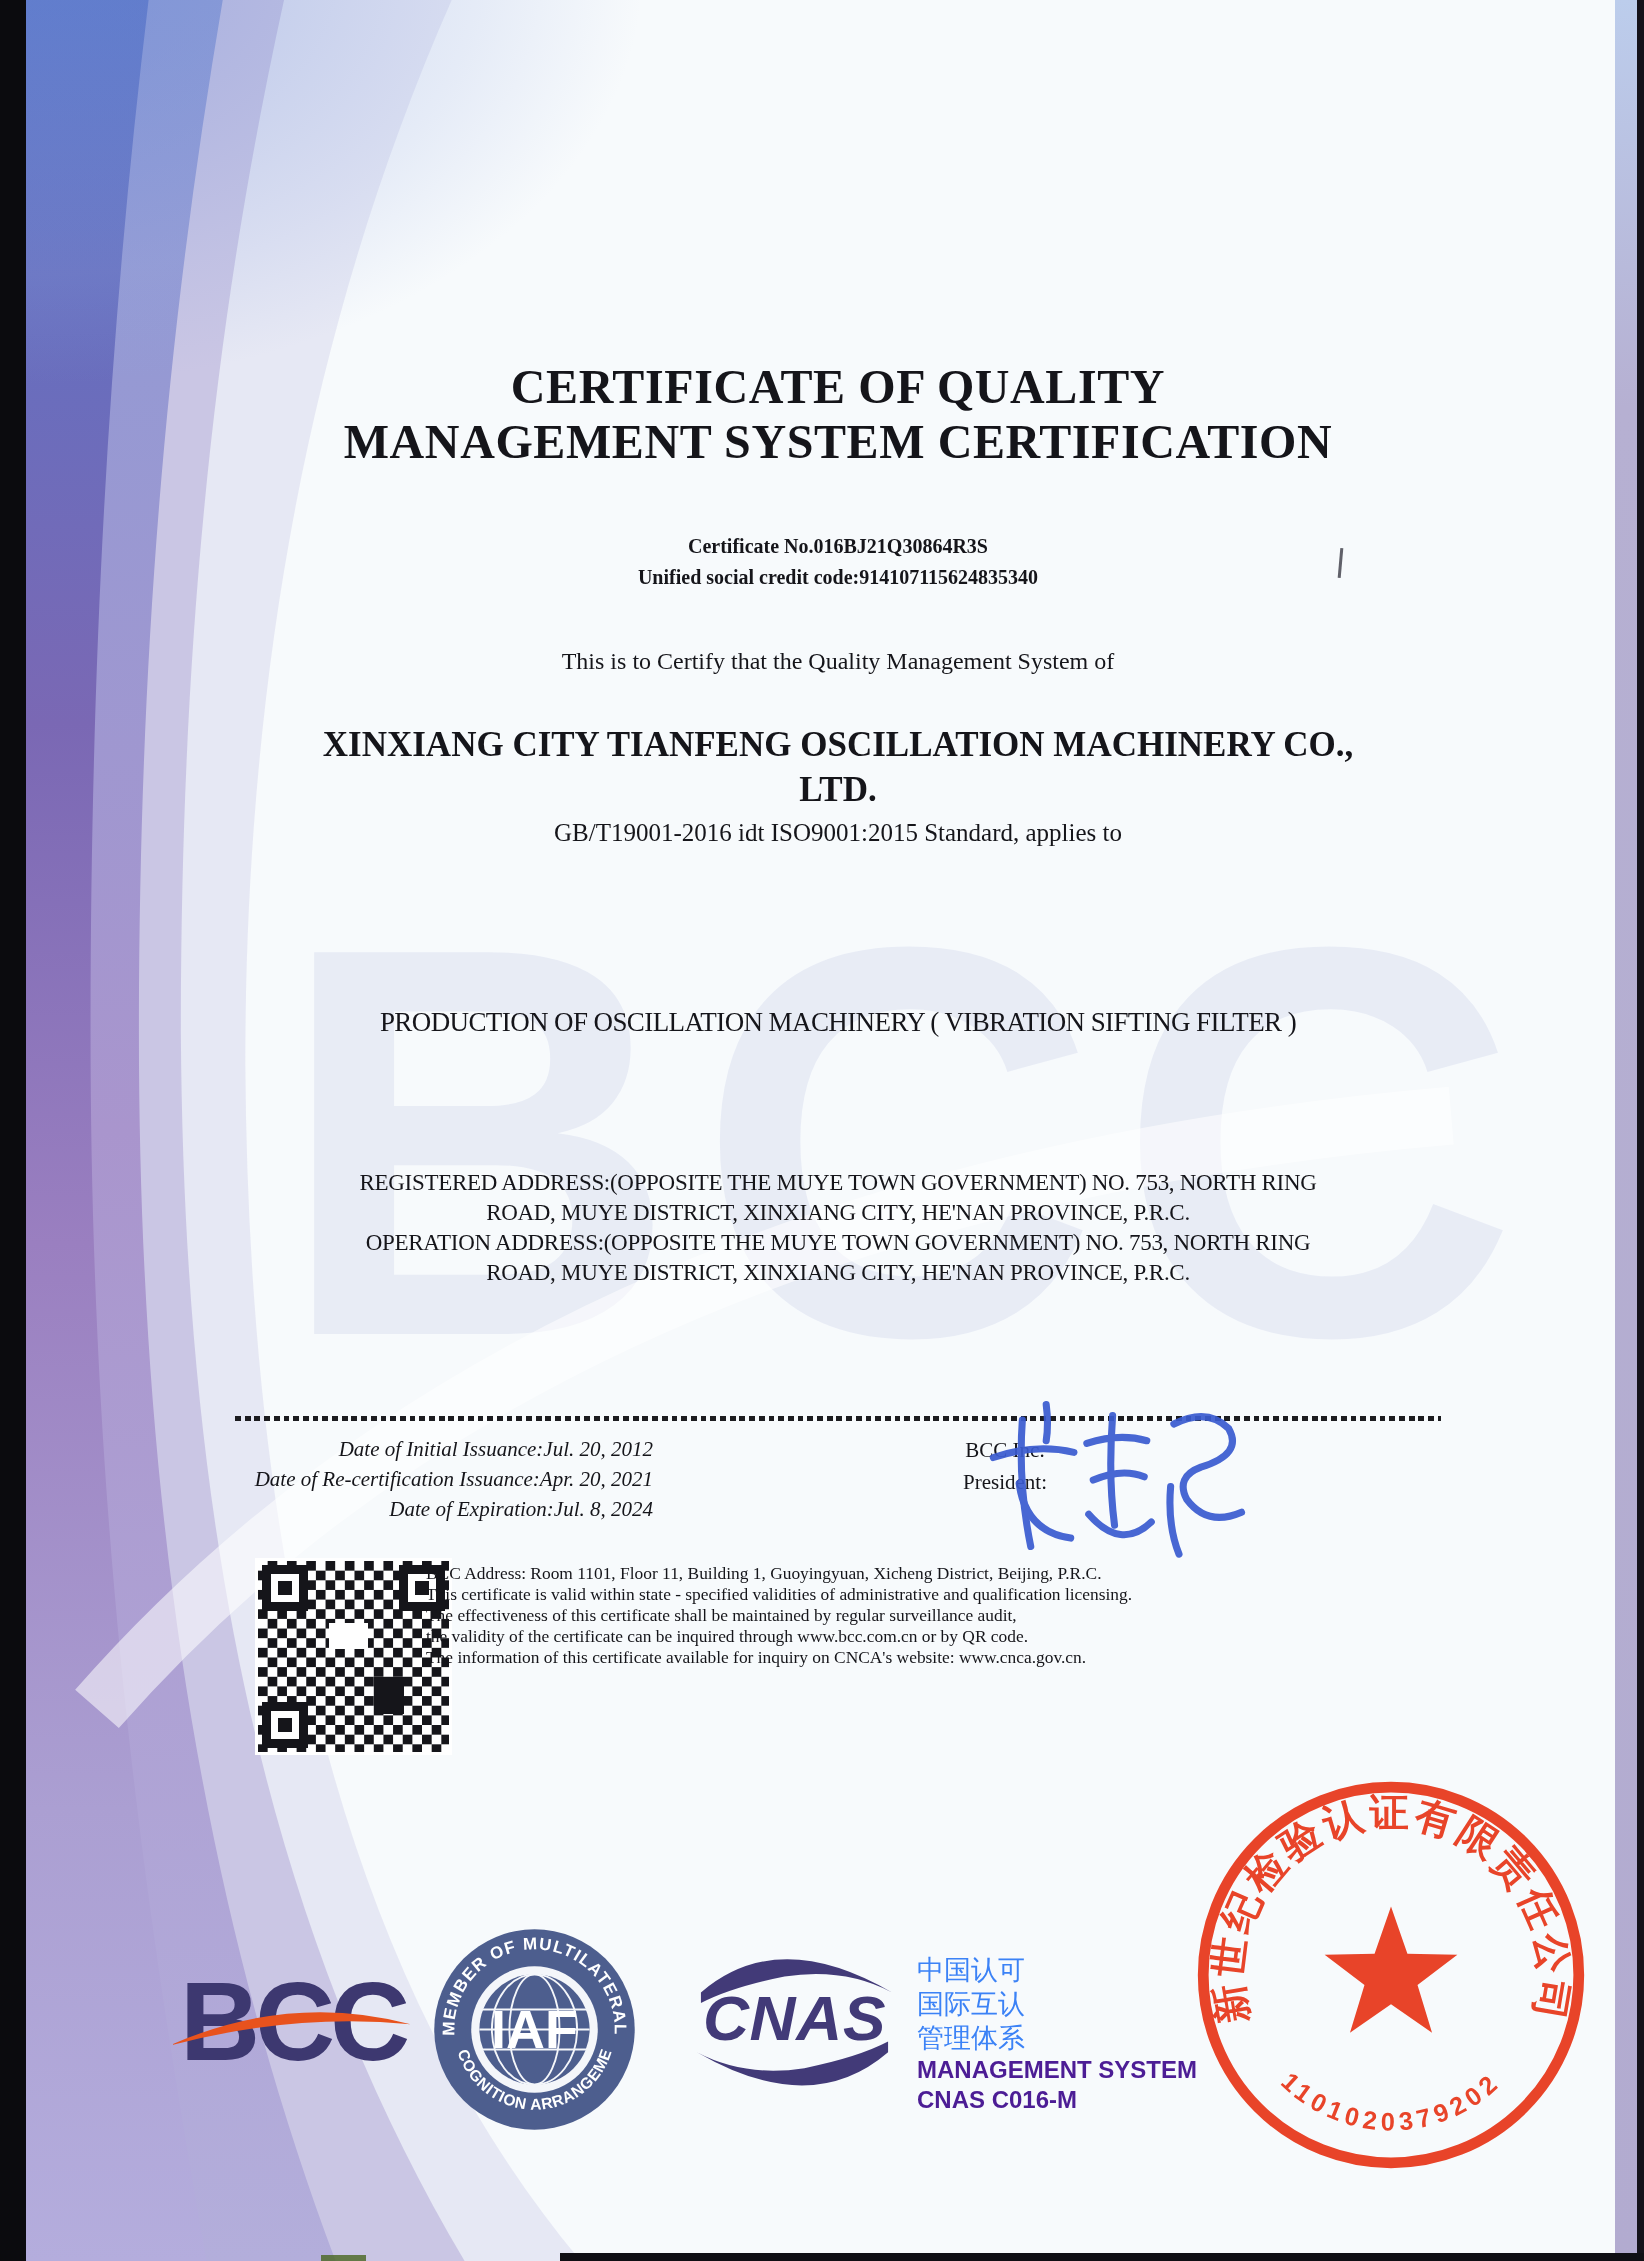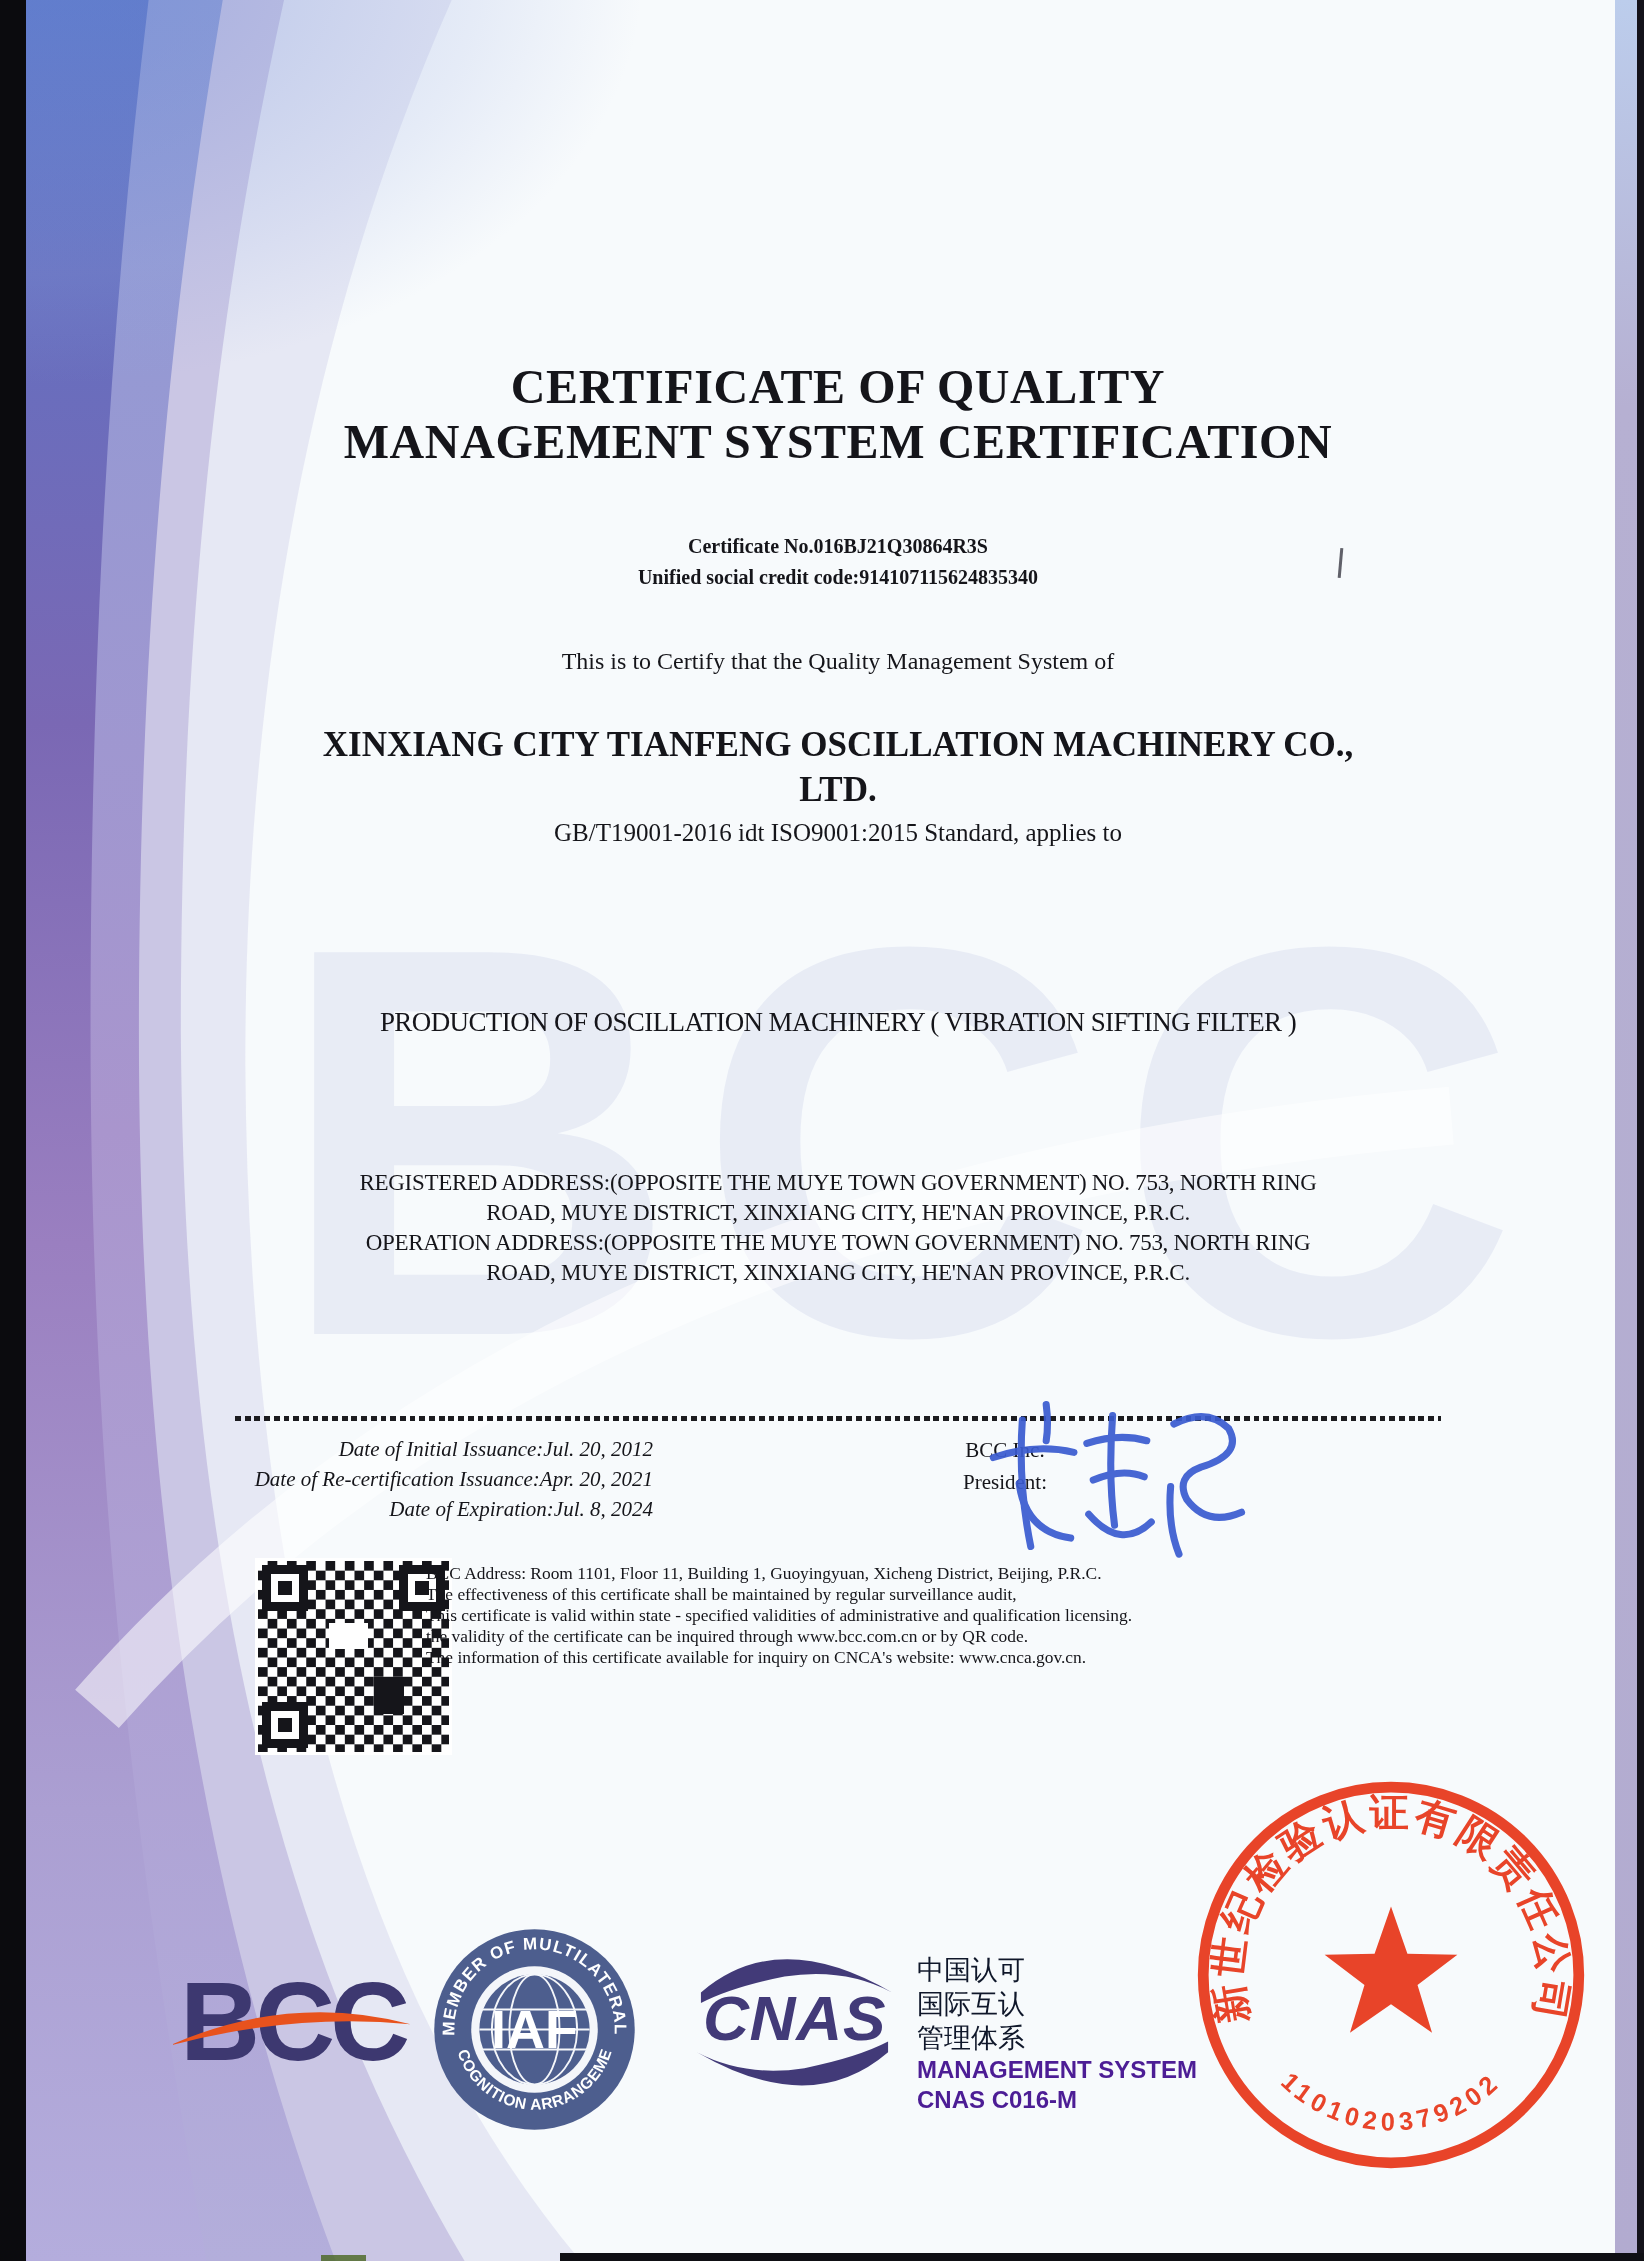--- a/index.html
+++ b/index.html
@@ -56,21 +56,21 @@
   .qr .patch2{position:absolute;left:116px;top:116px;width:30px;height:37px;background:#15151a;}
   .fineprint{left:426px;top:1563px;width:780px;text-align:left;font-size:17.4px;line-height:21px;}
   
   .bcc-logo{left:173px;top:1961px;width:239px;height:129px;}
   .bcc-text{position:absolute;left:0;top:0;width:100%;text-align:center;
       font-family:"Liberation Sans",sans-serif;font-weight:900;font-size:111px;line-height:123px;
       letter-spacing:-5.2px;color:#3d3870;}
   .iaf-seal{left:428px;top:1923px;}
   .cnas-logo{left:685px;top:1936px;}
   .cnas-caption{left:917px;top:1953px;width:297px;text-align:left;}
-  .cn-line{font-family:"Liberation Sans",sans-serif;font-size:27px;line-height:34px;color:#0f172a;}
+  .cn-line{font-family:"Liberation Sans",sans-serif;font-size:27px;line-height:34px;color:#3b82f6;}
   .cn-en{font-family:"Liberation Sans",sans-serif;font-weight:bold;font-size:24px;line-height:30px;color:#4c1d95;}
   .stamp{left:1188px;top:1772px;opacity:.94;}
 </style>
 </head>
 <body>
 
 <svg class="abs sweep-svg" width="1645" height="2261" viewBox="0 0 2550 3506">
   <defs>
     <linearGradient id="bandGrad" x1="0" y1="0" x2="0" y2="1">
       <stop offset="0" stop-color="#5873c6"></stop>
@@ -155,22 +155,22 @@
       <div class="dot"></div>
     </div>
   <div class="finder f-bl">
       <div class="dot"></div>
     </div>
   <div class="patch1"></div>
   <div class="patch2"></div>
 </div>
 <div class="abs fineprint">
   <div>BCC Address: Room 1101, Floor 11, Building 1, Guoyingyuan, Xicheng District, Beijing, P.R.C.</div>
+  <div>This certificate is valid within state - specified validities of administrative and qualification licensing.</div>
   <div>The effectiveness of this certificate shall be maintained by regular surveillance audit,</div>
-  <div>This certificate is valid within state - specified validities of administrative and qualification licensing.</div>
   <div>the validity of the certificate can be inquired through www.bcc.com.cn or by QR code.</div>
   <div>The information of this certificate available for inquiry on CNCA's website: www.cnca.gov.cn.</div>
 </div>
 
 <div class="abs bcc-logo">
   <div class="bcc-text">BCC</div>
   <svg width="239" height="129" viewBox="0 0 370 200" style="position:absolute;left:0;top:0;">
     <path d="M-8,132 Q180,48 368,98 Q185,80 -8,132 Z" fill="#e8521d"></path>
   </svg>
 </div>

